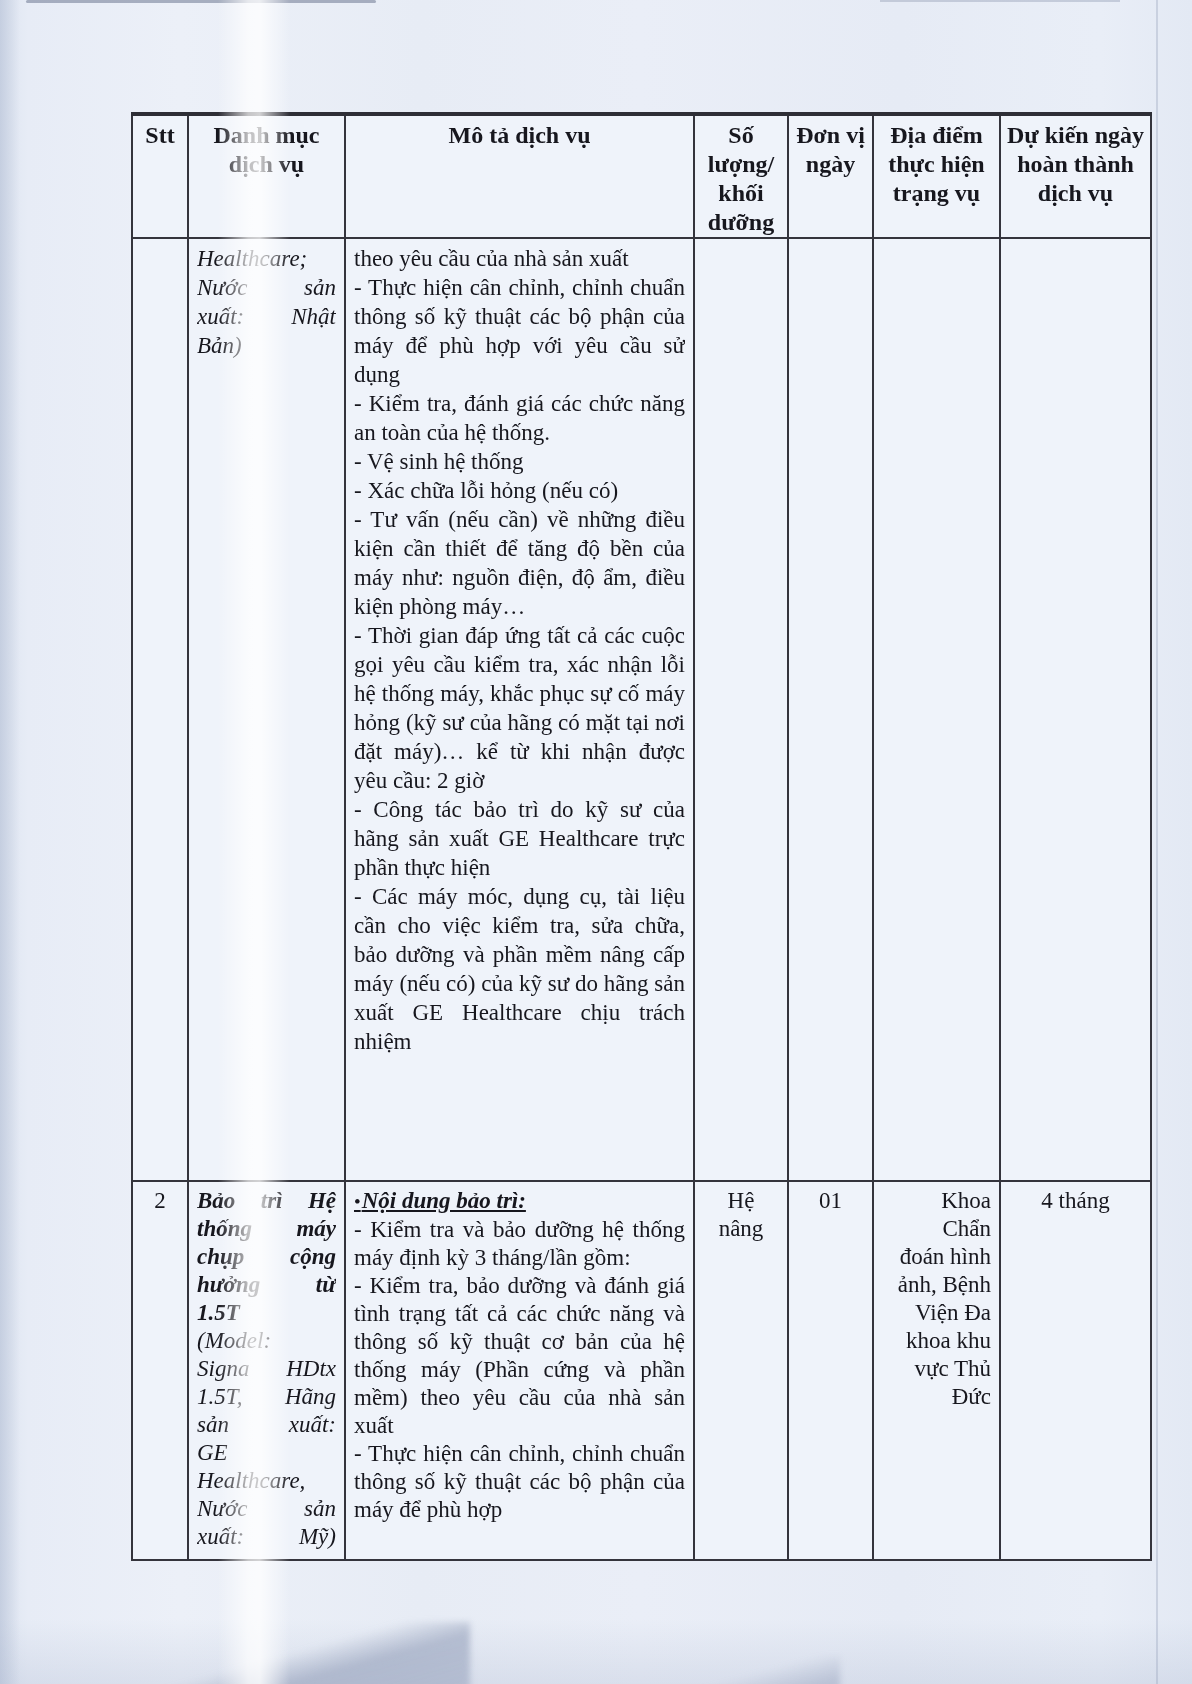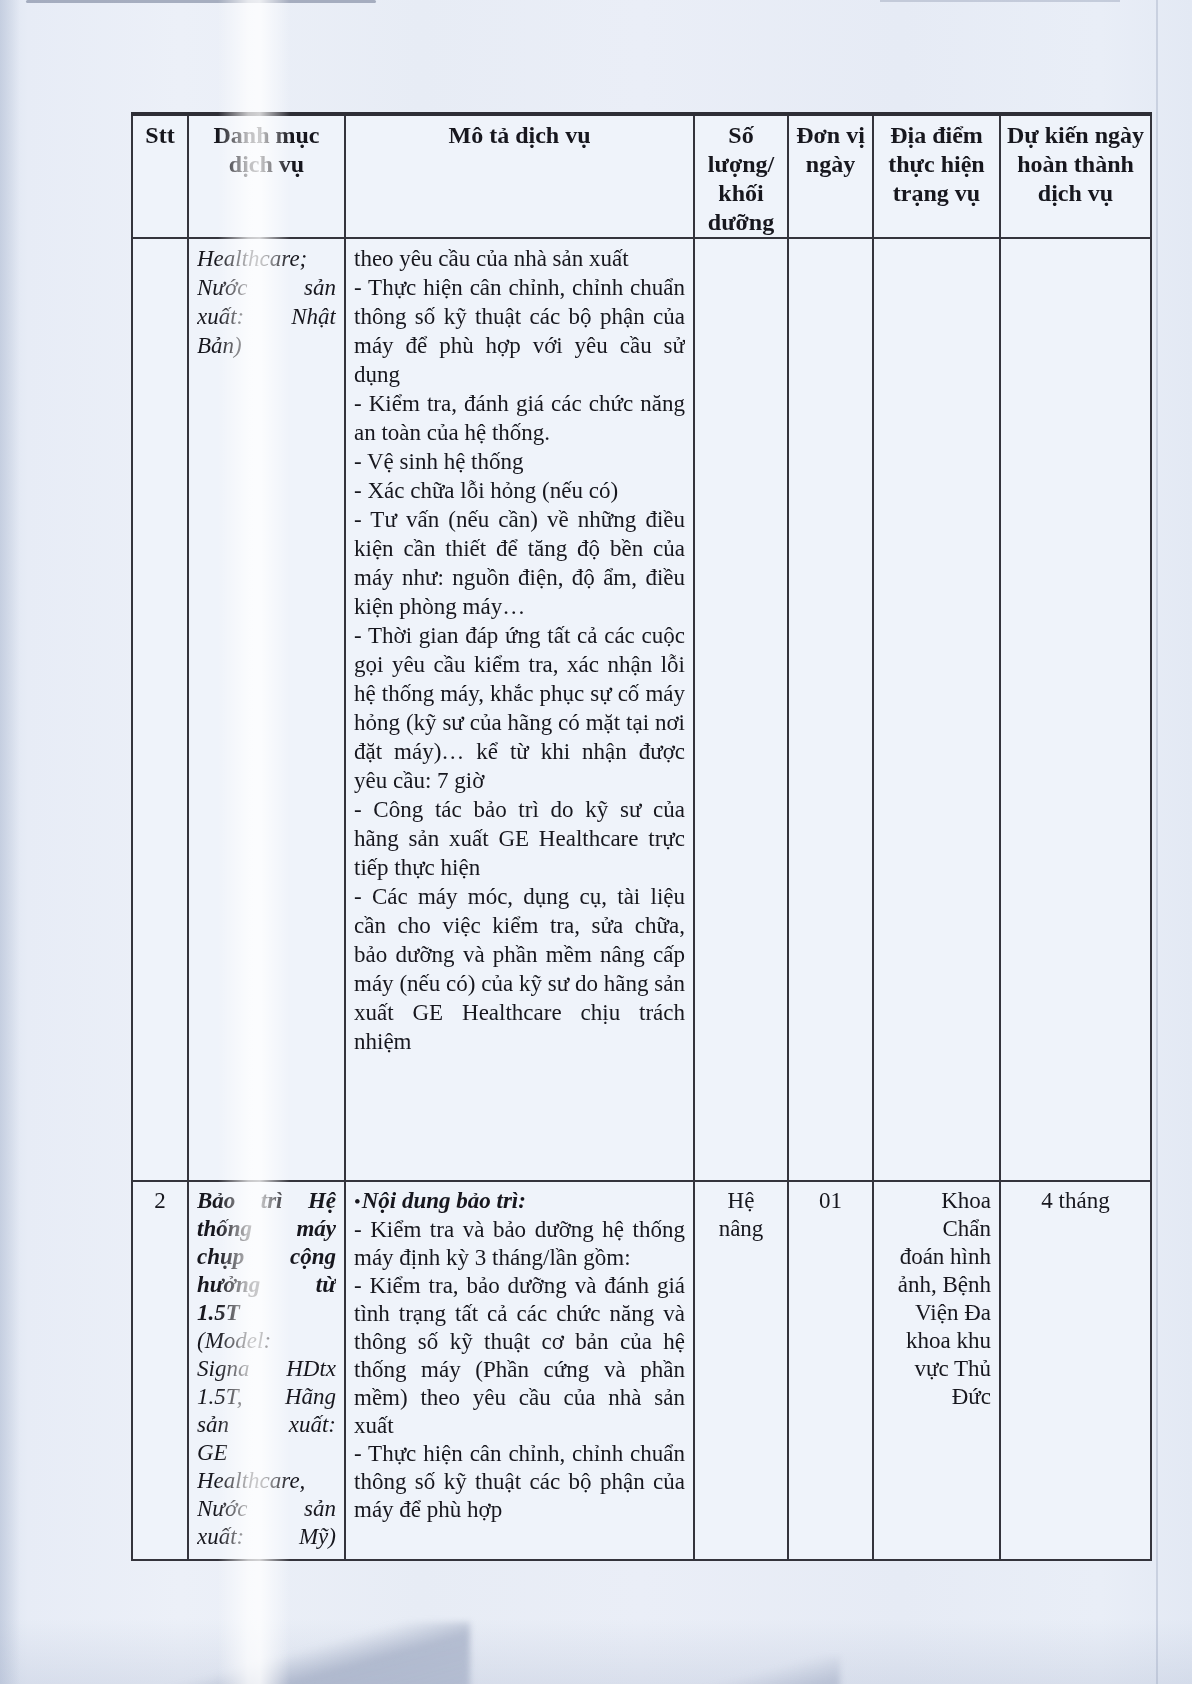--- a/index.html
+++ b/index.html
@@ -80,21 +80,21 @@
   .row-1 td{ line-height:29px; }
   .row-2 td{ line-height:28px; }
   .stt-cell{ text-align:center; }
   .cat{
     font-style:italic;
     white-space:pre-line;
     text-align:justify; text-align-last:justify;
   }
   .cat-name{ font-weight:bold; }
   .desc p{ text-align:justify; margin:0; }
-  .desc-heading{ font-weight:bold; font-style:italic; text-align:left; }
+  .desc-heading{ font-weight:bold; font-style:italic; text-align:left;text-decoration:underline; }
   .bullet{ font-style:normal; font-weight:normal; font-size:19px; margin-right:1px; }
   .center-cell{ text-align:center; }
   .pre-center{ white-space:pre-line; text-align:right; }
 </style>
 </head>
 <body>
 
 <div class="page">
 
   <table class="doc-table">
@@ -128,22 +128,22 @@
 Bản)</div>
         </td>
         <td>
           <div class="desc clip-1">
             <p>theo yêu cầu của nhà sản xuất</p>
             <p>- Thực hiện cân chỉnh, chỉnh chuẩn thông số kỹ thuật các bộ phận của máy để phù hợp với yêu cầu sử dụng</p>
             <p>- Kiểm tra, đánh giá các chức năng an toàn của hệ thống.</p>
             <p>- Vệ sinh hệ thống</p>
             <p>- Xác chữa lỗi hỏng (nếu có)</p>
             <p>- Tư vấn (nếu cần) về những điều kiện cần thiết để tăng độ bền của máy như: nguồn điện, độ ẩm, điều kiện phòng máy…</p>
-            <p>- Thời gian đáp ứng tất cả các cuộc gọi yêu cầu kiểm tra, xác nhận lỗi hệ thống máy, khắc phục sự cố máy hỏng (kỹ sư của hãng có mặt tại nơi đặt máy)… kể từ khi nhận được yêu cầu: 7 giờ</p>
-            <p>- Công tác bảo trì do kỹ sư của hãng sản xuất GE Healthcare trực tiếp thực hiện</p>
+            <p>- Thời gian đáp ứng tất cả các cuộc gọi yêu cầu kiểm tra, xác nhận lỗi hệ thống máy, khắc phục sự cố máy hỏng (kỹ sư của hãng có mặt tại nơi đặt máy)… kể từ khi nhận được yêu cầu: 2 giờ</p>
+            <p>- Công tác bảo trì do kỹ sư của hãng sản xuất GE Healthcare trực phần thực hiện</p>
             <p>- Các máy móc, dụng cụ, tài liệu cần cho việc kiểm tra, sửa chữa, bảo dưỡng và phần mềm nâng cấp máy (nếu có) của kỹ sư do hãng sản xuất GE Healthcare chịu trách nhiệm</p>
           </div>
         </td>
         <td class="center-cell"></td>
         <td class="center-cell"></td>
         <td class="center-cell"></td>
         <td class="center-cell"></td>
       </tr>
       <tr class="row-2">
         <td class="stt-cell">2</td>

